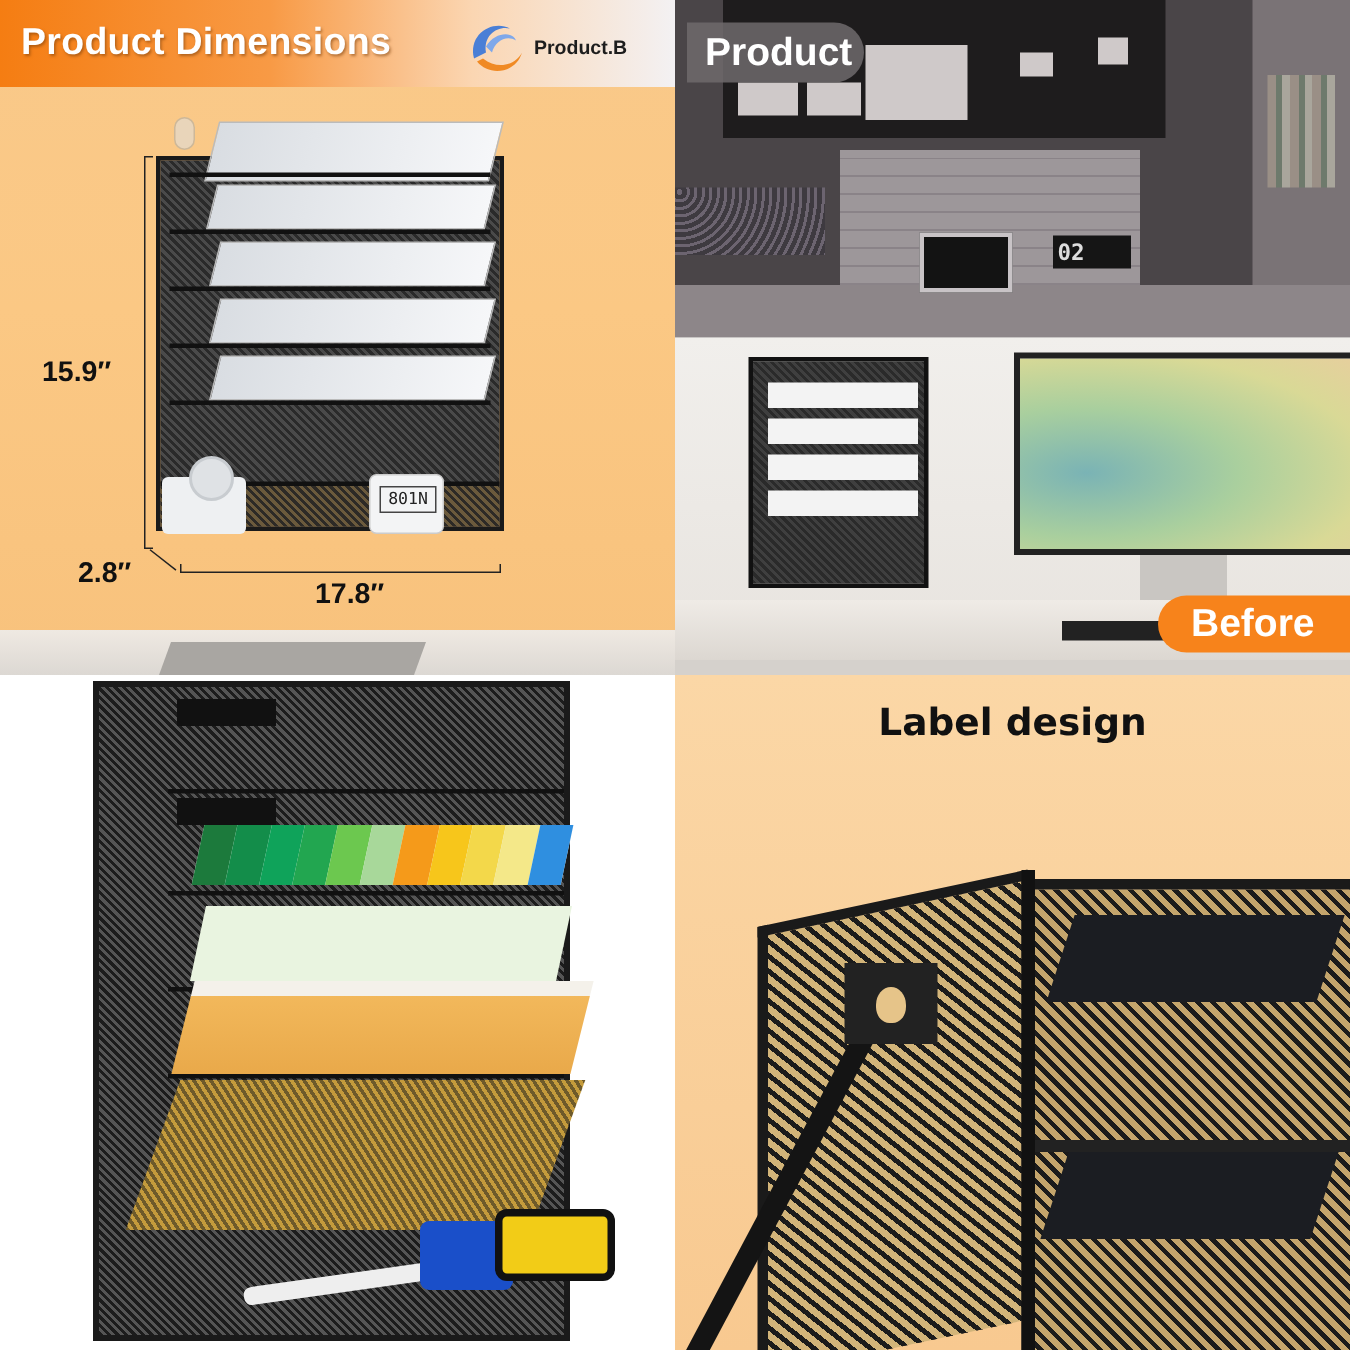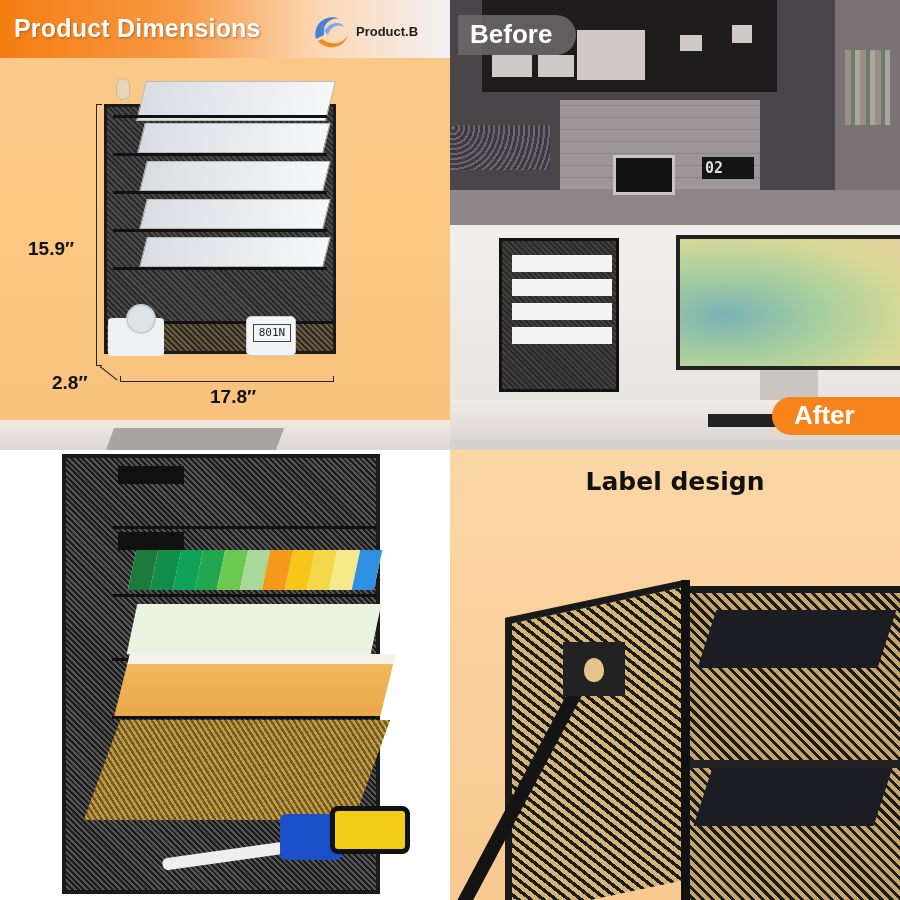--- a/index.html
+++ b/index.html
@@ -163,38 +163,38 @@
     <div class="pinned" style="left:250px;top:25px;width:20px;height:18px;"></div>
   </div>
   <div class="grid-wall"></div>
   <div class="pegboard"></div>
   <div class="shelf"></div>
   <div class="shelf-books"></div>
   <div class="desk-before"></div>
   <div class="tablet"></div>
   <div class="flipclock">02</div>
   <div class="before-pill">
-    <span>Before</span>
+    <span>Product</span>
   </div>
 </div>
 
 <div class="panel" id="p-after">
   <div class="org2">
     <div class="paper" style="top:14px;"></div>
     <div class="paper" style="top:38px;"></div>
     <div class="paper" style="top:62px;"></div>
     <div class="paper" style="top:86px;"></div>
   </div>
   <div class="monitor"></div>
   <div class="monitor-stand"></div>
   <div class="desk-after"></div>
   <div class="keyboard"></div>
   <div class="cabinet"></div>
   <div class="after-pill">
-    <span>After</span>
+    <span>Before</span>
   </div>
 </div>
 
 <div class="panel" id="p-product">
   <div class="org3">
     <div class="frame"></div>
     <div class="tag" style="left:56px;top:12px;"></div>
     <div class="rail" style="top:72px;"></div>
     <div class="tag" style="left:56px;top:78px;"></div>
     <div class="sheet" style="left:70px;top:96px;width:246px;height:40px;transform:skewX(-12deg);background:#f5f5f5;">

